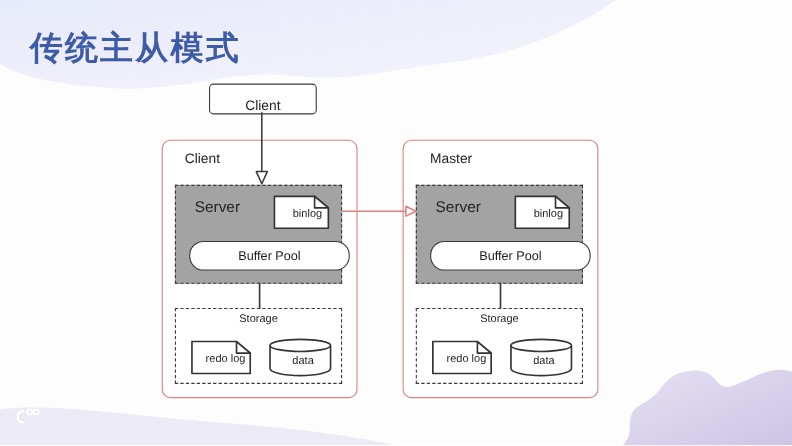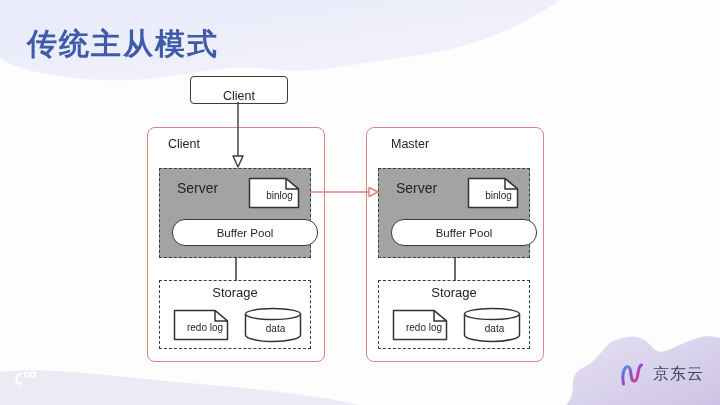--- a/index.html
+++ b/index.html
@@ -52,21 +52,21 @@
     display:flex;align-items:center;justify-content:center;
     font-size:11.5px;color:#1f1f1f;box-sizing:border-box;
   }
 
   .storage-box{
     position:absolute;left:11px;top:152px;width:152px;height:69px;
     border:1.6px dashed #3b3b3b;background:#fff;box-sizing:border-box;
   }
   .storage-label{
     position:absolute;left:0;right:0;top:4px;text-align:center;
-    font-size:13px;color:#242424;
+    font-size:10px;color:#242424;
   }
 
   
   .doc-icon,.cyl-icon{position:absolute;}
   .doc-binlog{left:88px;top:8px;width:67px;height:32px;}
   .doc-redo{left:13px;top:28px;width:68px;height:32px;}
   .cyl-data{left:84px;top:26px;width:63px;height:36px;}
   .doc-label{
     position:absolute;left:0;right:4px;top:56%;transform:translateY(-50%);
     text-align:center;font-size:10px;color:#1f1f1f;white-space:nowrap;
@@ -209,20 +209,14 @@
   </svg>
 
   <div class="watermark">
     <svg width="24" height="17" viewBox="0 0 24 17">
       <path d="M9 4 C3 4 2 14 9 14" stroke="rgba(255,255,255,0.95)" stroke-width="2" fill="none" stroke-linecap="round"></path>
       <circle cx="15" cy="4.5" r="2.3" stroke="rgba(255,255,255,0.95)" stroke-width="1.6" fill="none"></circle>
       <circle cx="21" cy="4.5" r="2.3" stroke="rgba(255,255,255,0.95)" stroke-width="1.6" fill="none"></circle>
     </svg>
   </div>
 
-  <div class="brand">
-    <svg width="27" height="28" viewBox="0 0 26 28">
-      <path d="M3 24 C1 14 4 5 8 7 C12 9 9 22 14 21 C19 20 16 7 21 5" stroke="url(#gn)" stroke-width="3" fill="none" stroke-linecap="round"></path>
-    </svg>
-    <span class="brand-text">京东云</span>
-  </div>
 
 </div>
 
 </body></html>

